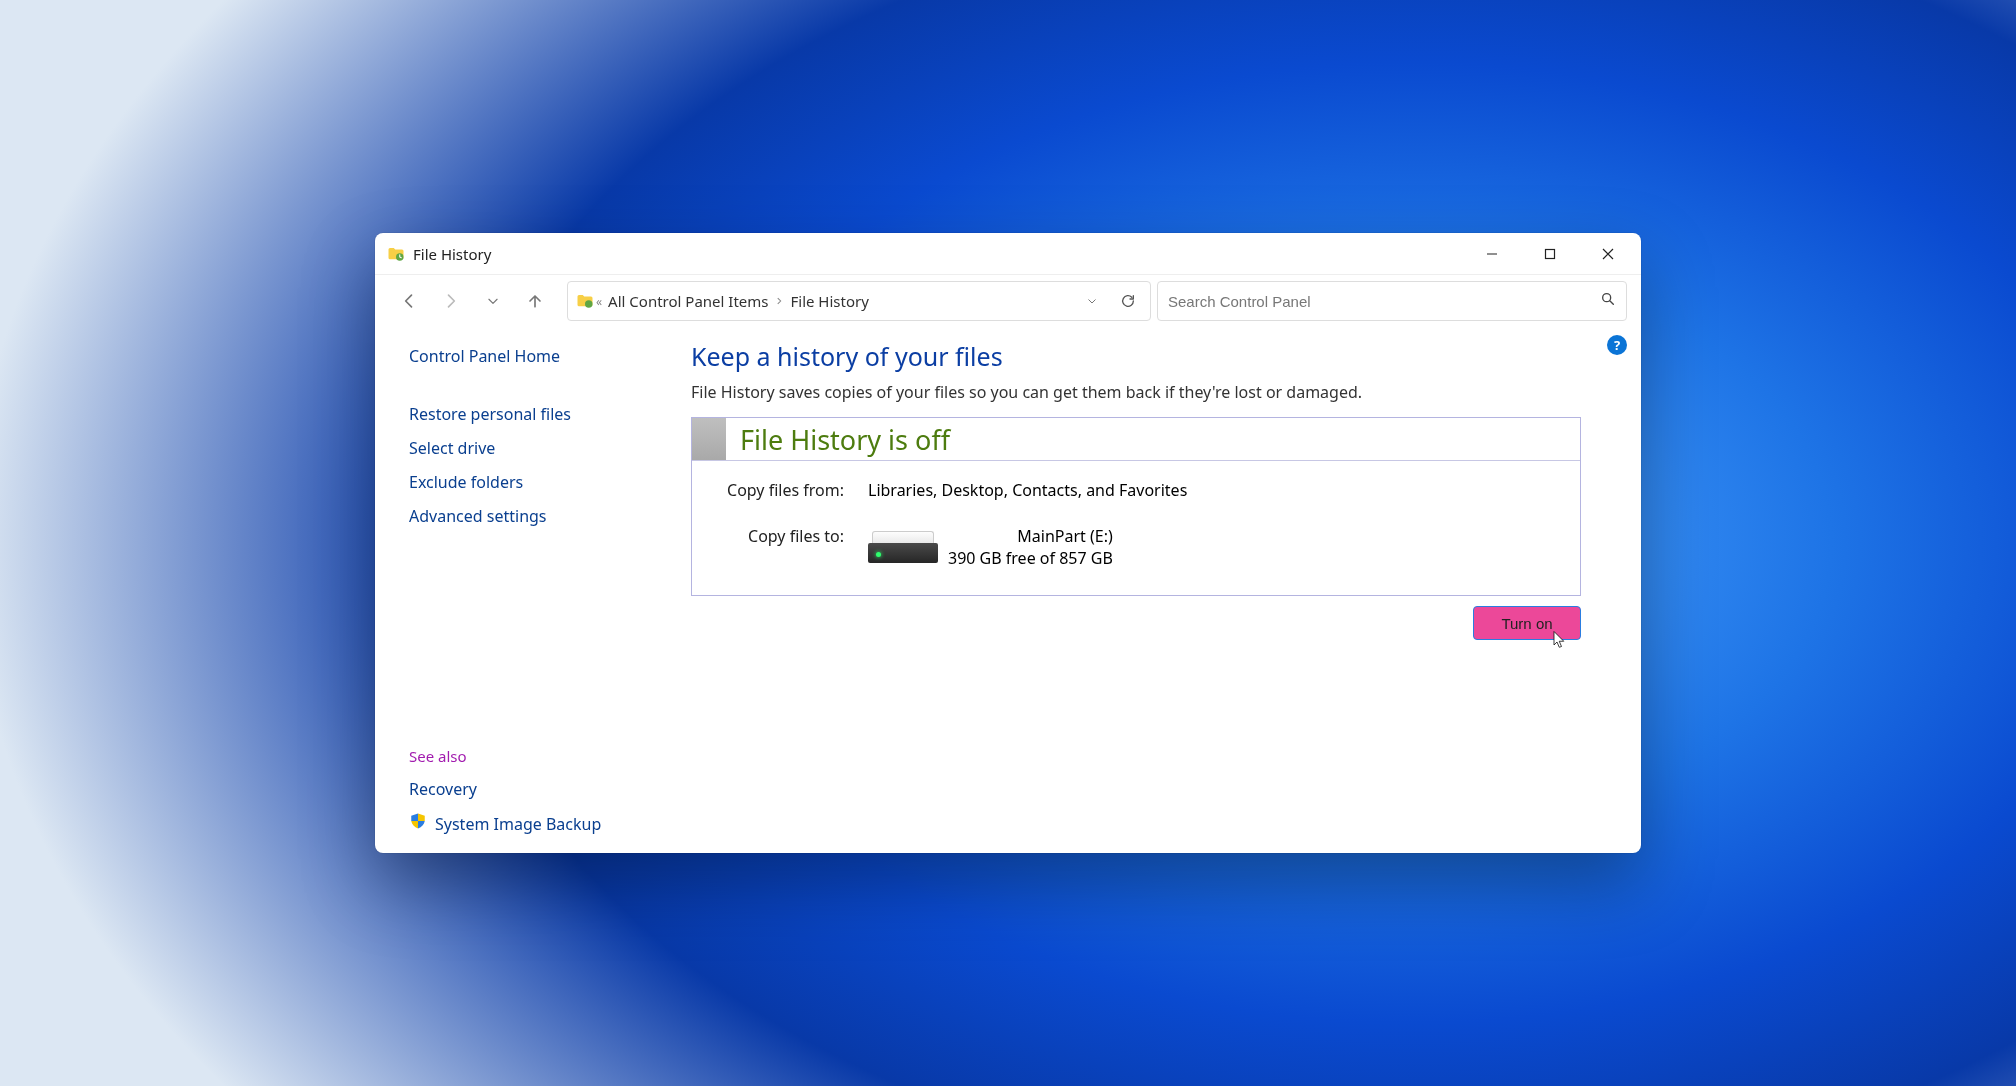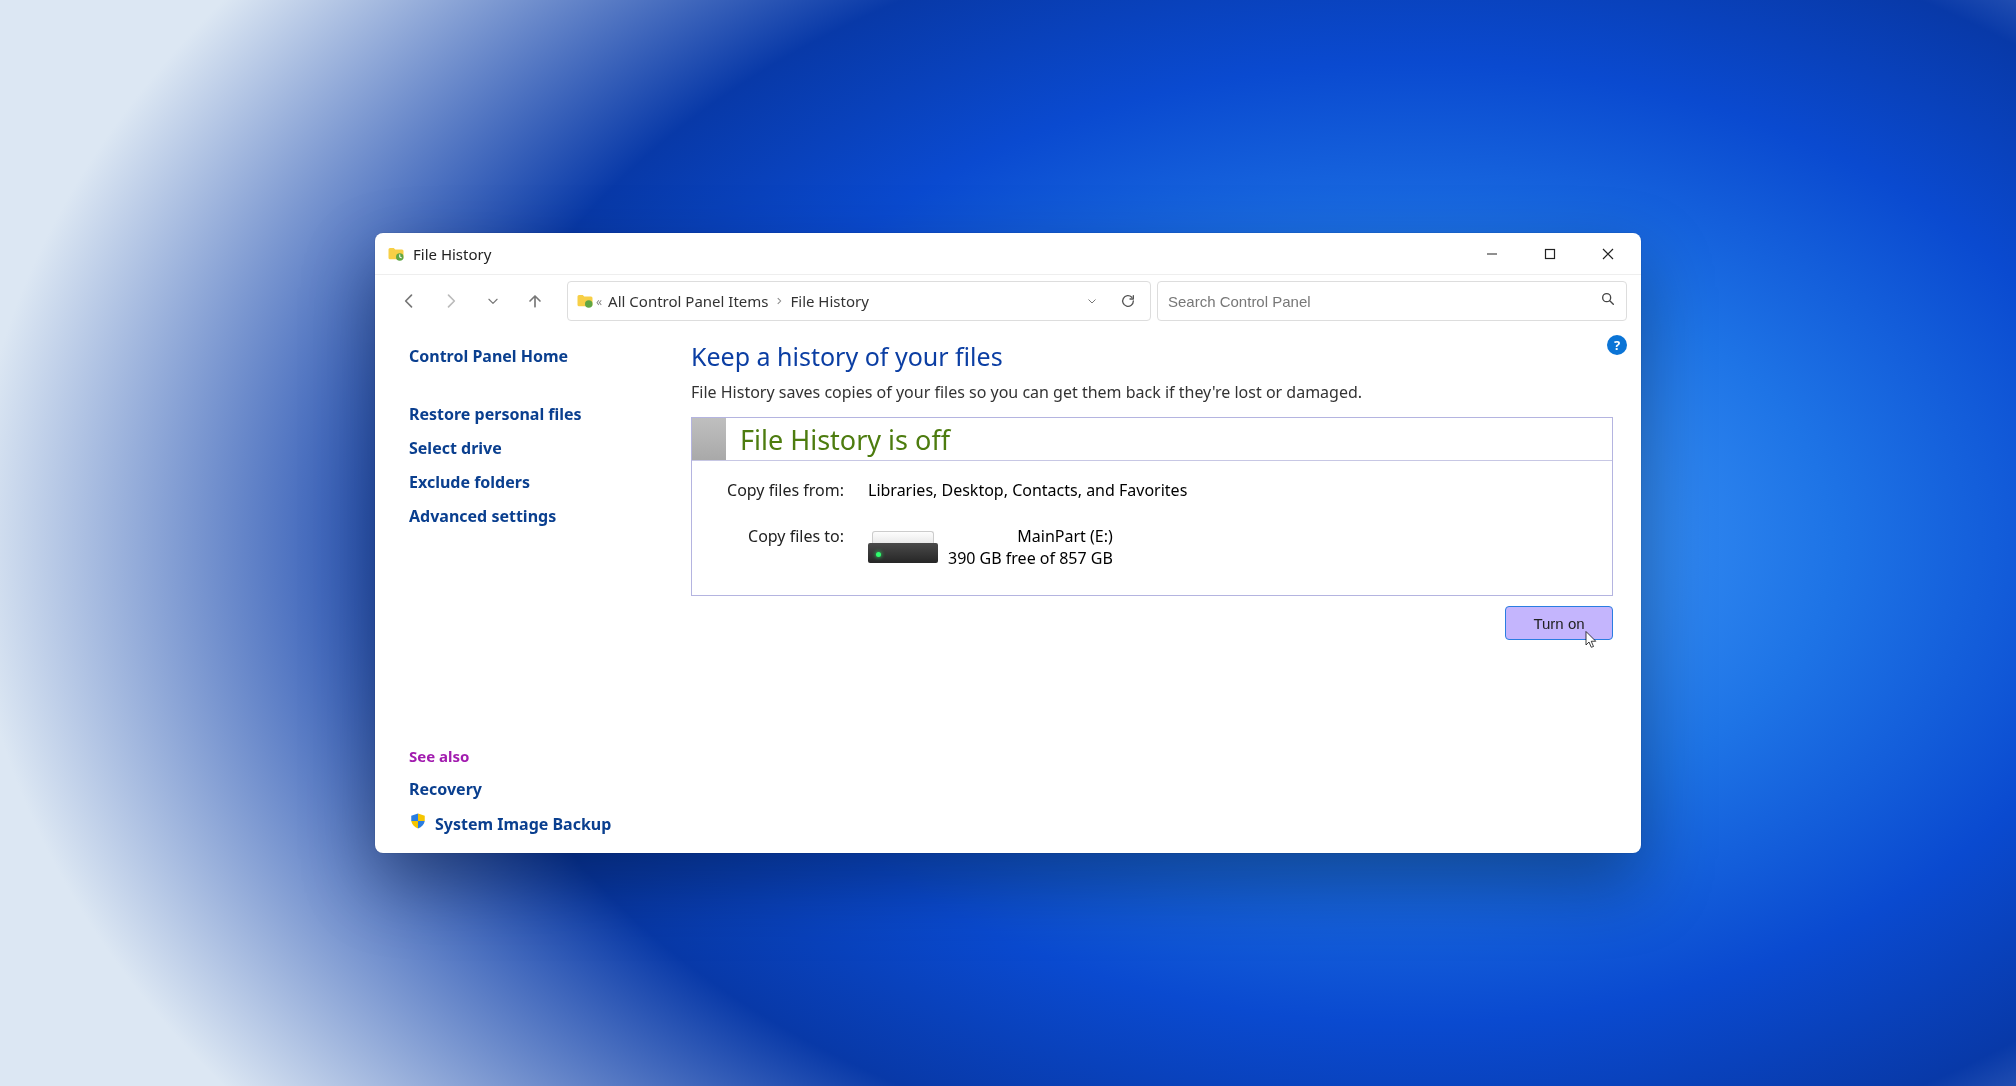--- a/index.html
+++ b/index.html
@@ -77,29 +77,28 @@
     width:20px; height:20px; border-radius:50%;
     background:#0b74d6; color:#fff;
     display:flex; align-items:center; justify-content:center;
     font-size:13px; font-weight:bold;
   }
 
   .sidebar {
     width: 300px; padding: 18px 0 18px 34px;
     display:flex; flex-direction:column; gap:12px;
     font-size:16px;
-    font-weight:bold;
   }
   .side-link { color:#0a3f8f; cursor:pointer; }
   .side-spacer { flex:1; }
   .see-also { color:#a21caf; font-size:15px; margin-top: 14px; }
   .side-row { display:flex; align-items:center; gap:8px; }
 
   .main {
-    flex:1; padding: 12px 28px 18px 16px;
+    flex:1; padding: 12px 60px 18px 16px;
   }
   .page-title { color:#0b3ea3; font-size:25px; font-weight:400; margin-bottom:8px; }
   .page-desc  { font-size:16px; color:#333; margin-bottom:14px; }
 
   .panel {
     border:1px solid #b4b4e0;
     display:flex; flex-direction:column;
   }
   .panel-header {
     display:flex; align-items:center;
@@ -117,21 +116,21 @@
   .drive-icon { width:70px; height:32px; position:relative; }
   .drive-icon .top { position:absolute; top:0; left:4px; right:4px; height:12px;
     background:linear-gradient(#fdfdfd,#eaeaea); border-radius:3px 3px 0 0; border:1px solid #ccc; border-bottom:none; }
   .drive-icon .front { position:absolute; bottom:0; left:0; right:0; height:20px;
     background:linear-gradient(#4a4a4a,#262626); border-radius:2px; }
   .drive-icon .led { position:absolute; bottom:6px; left:8px; width:5px; height:5px; background:#2eff6d; border-radius:50%; box-shadow:0 0 4px #2eff6d; }
 
   .action-btn-row { display:flex; justify-content:flex-end; margin-top:10px; }
   .action-btn {
     min-width:108px; height:34px; padding: 0 18px;
-    background:#c4b5fd; border:1px solid #2a7de1; color:#222;
+    background:#ec4899; border:1px solid #2a7de1; color:#222;
     font-size:15px; border-radius:4px; display:flex; align-items:center; justify-content:center;
     cursor:pointer;
   }
 
   .cursor {
     position:absolute; width:18px; height:22px; pointer-events:none;
   }
 
   
   .folder-svg { width:18px; height:18px; }

